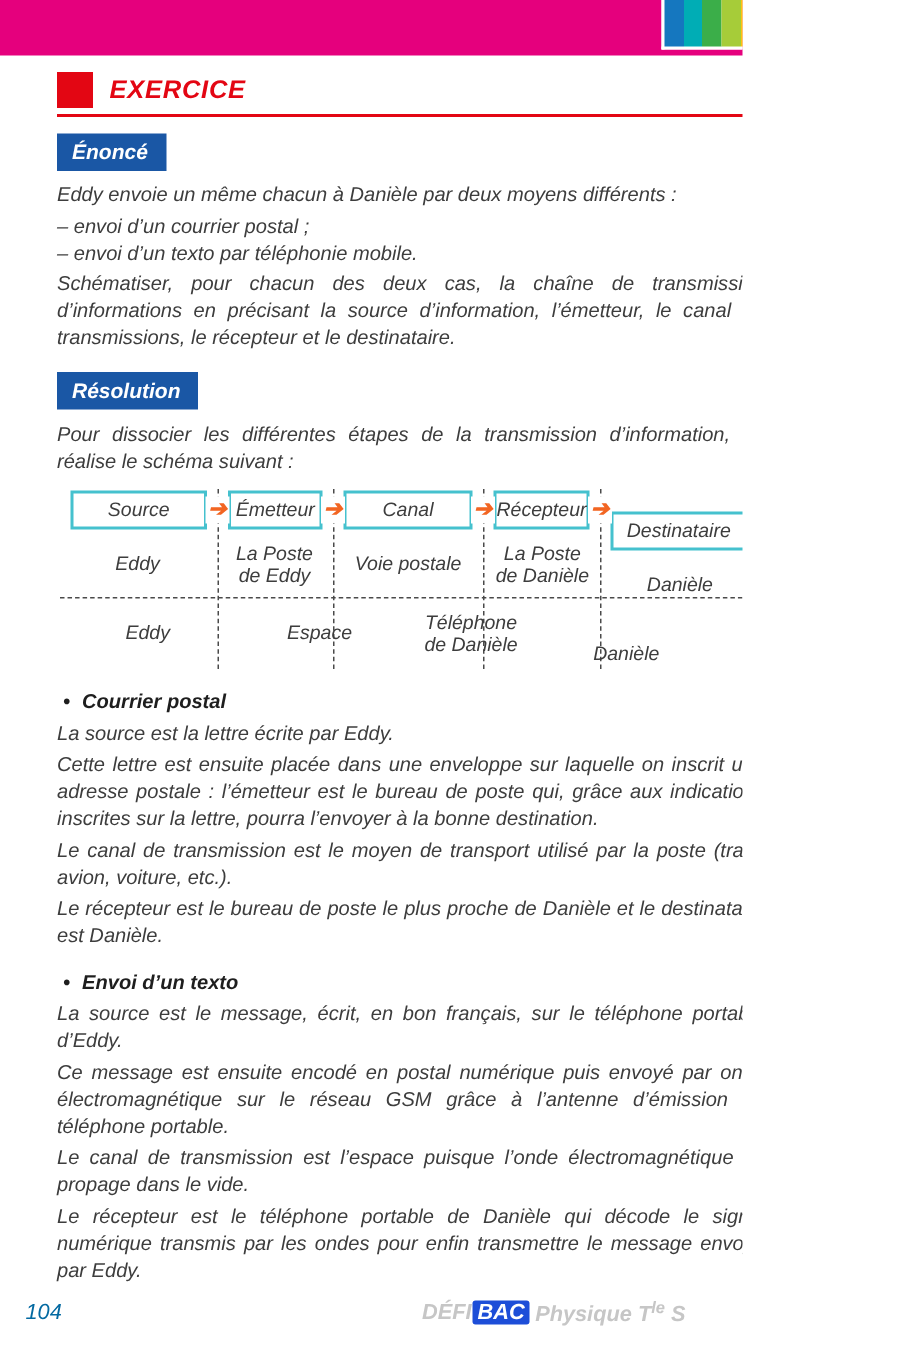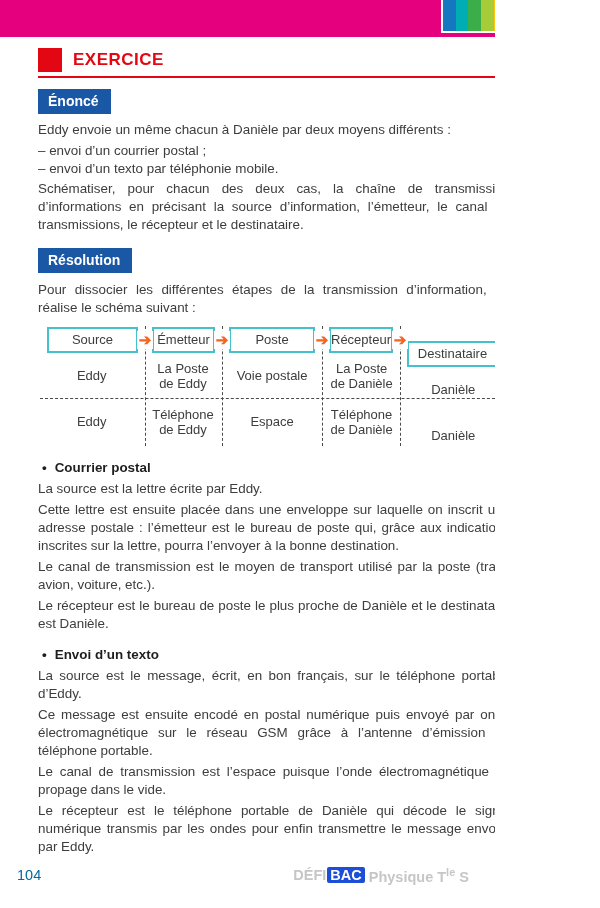--- a/index.html
+++ b/index.html
@@ -1,17 +1,17 @@
 <!DOCTYPE html>
 <html><head>
 <meta charset="utf-8">
 <style>
   html,body{margin:0;padding:0;}
   body{width:600px;height:908px;background:#ffffff;font-family:"Liberation Sans", sans-serif;}
-  .page{position:relative;width:495px;height:908px;background:#ffffff;overflow:hidden;}
+  .page{position:relative;width:495px;height:908px;background:#ffffff;overflow:hidden;font-style:italic;}
 
   
   .top-band{position:absolute;top:0;left:0;width:600px;height:37px;background:#e5007d;}
   .right-band{position:absolute;top:0;left:568px;width:32px;height:866px;background:#e5007d;}
 
   
   .stripes{position:absolute;top:0;left:441px;height:31px;display:flex;border:2px solid #ffffff;border-top:none;background:#fff;}
   .stripe{width:12.7px;height:100%;}
 
   
@@ -51,21 +51,21 @@
   .d-headrow{height:28px;}
   .head-box{border:2px solid #45c1ce;background:#ffffff;width:100%;margin:0 7px;height:22px;display:flex;align-items:center;justify-content:center;position:relative;z-index:2;}
   .d-r1{height:44px;}
   .d-r2{height:48px;}
   .d-cell{line-height:15.5px;padding:0 6px;}
   .d-arrow{position:absolute;top:5px;width:16px;height:18px;color:#f26522;font-weight:bold;font-size:15px;line-height:18px;text-align:center;background:#ffffff;z-index:3;}
   .d-arrow.a1{left:97px;}.d-arrow.a2{left:174px;}.d-arrow.a3{left:274px;}.d-arrow.a4{left:352px;}
 
   
   .footer-page{position:absolute;left:17px;top:867px;font-size:14.5px;color:#0369a1;}
-  .footer-logo{position:absolute;right:26px;top:866px;color:#c6c6c6;font-weight:bold;font-size:14.5px;display:flex;align-items:center;}
+  .footer-logo{position:absolute;right:38px;top:866px;color:#c6c6c6;font-weight:bold;font-size:14.5px;display:flex;align-items:center;}
   .logo-bac{background:#1d4ed8;color:#ffffff;padding:0 3px;border-radius:2px;margin:0 4px 0 1px;}
   .logo-sup{font-size:11px;vertical-align:super;}
 </style>
 </head>
 <body>
 
 <div class="page">
 
   <div class="top-band"></div>
   <div class="right-band"></div>
@@ -122,41 +122,40 @@
       <span class="d-arrow a4">➔</span>
 
       <div class="d-row d-headrow">
         <div class="d-col c1">
             <div class="head-box">Source</div>
           </div>
         <div class="d-col c2">
             <div class="head-box">Émetteur</div>
           </div>
         <div class="d-col c3">
-            <div class="head-box">Poste</div>
+            <div class="head-box">Canal</div>
           </div>
         <div class="d-col c4">
             <div class="head-box">Récepteur</div>
           </div>
         <div class="d-col c5">
             <div class="head-box">Destinataire</div>
           </div>
       </div>
 
       <div class="d-row d-r1">
         <div class="d-col c1 d-cell">Eddy</div>
         <div class="d-col c2 d-cell">La Poste de Eddy</div>
         <div class="d-col c3 d-cell">Voie postale</div>
         <div class="d-col c4 d-cell">La Poste de Danièle</div>
         <div class="d-col c5 d-cell">Danièle</div>
       </div>
 
       <div class="d-row d-r2">
         <div class="d-col c1 d-cell">Eddy</div>
-        <div class="d-col c2 d-cell">Téléphone de Eddy</div>
         <div class="d-col c3 d-cell">Espace</div>
         <div class="d-col c4 d-cell">Téléphone de Danièle</div>
         <div class="d-col c5 d-cell">Danièle</div>
       </div>
     </div>
 
     <div class="bullet-title">
       <span class="bullet-dot">•</span>
       <span>Courrier postal</span>
     </div>

